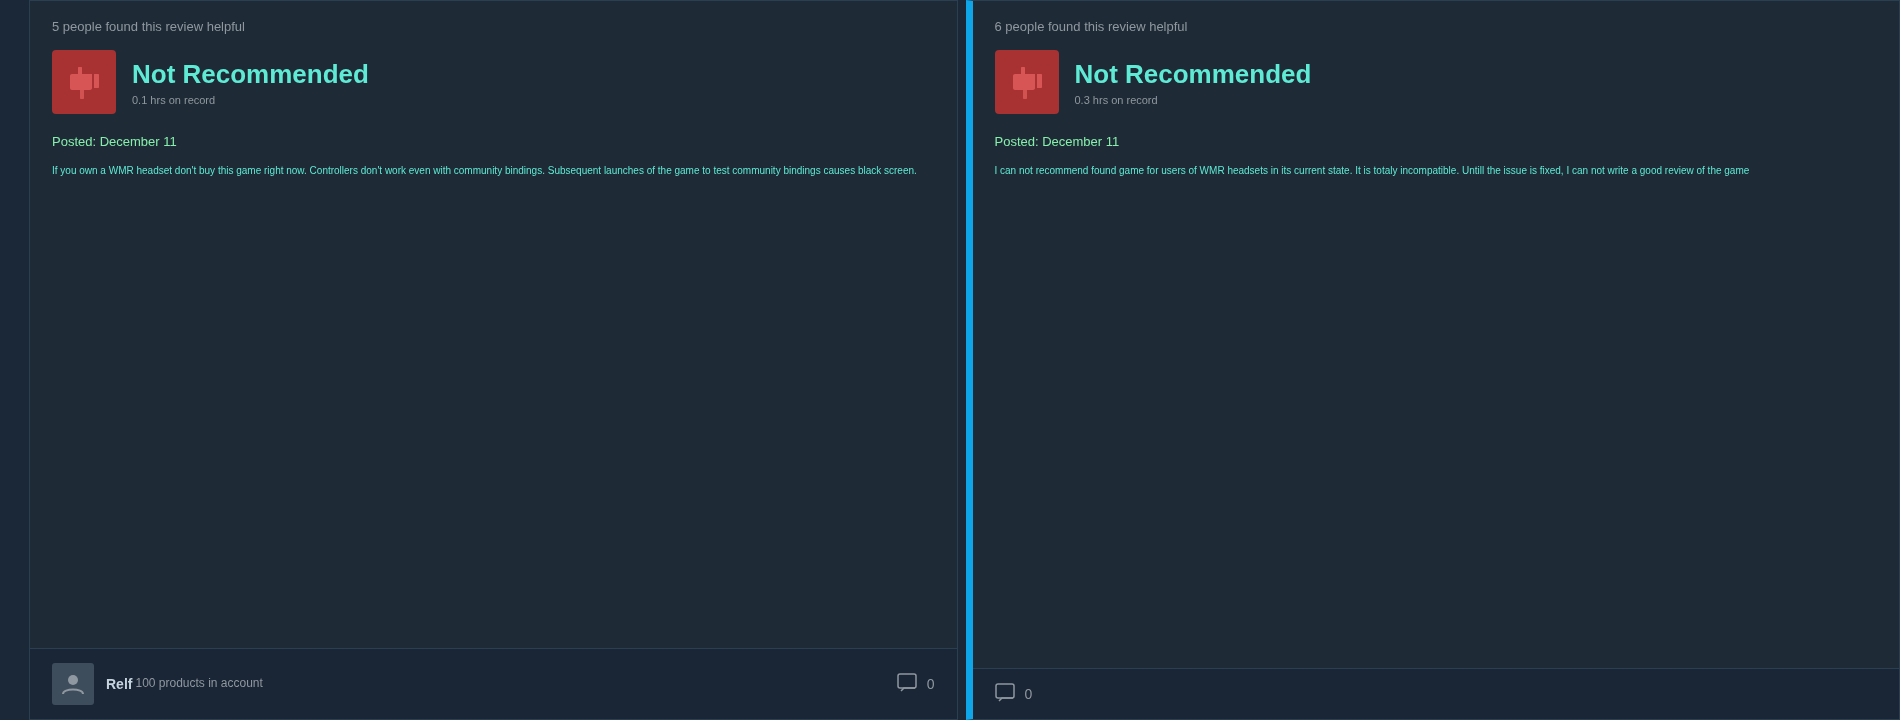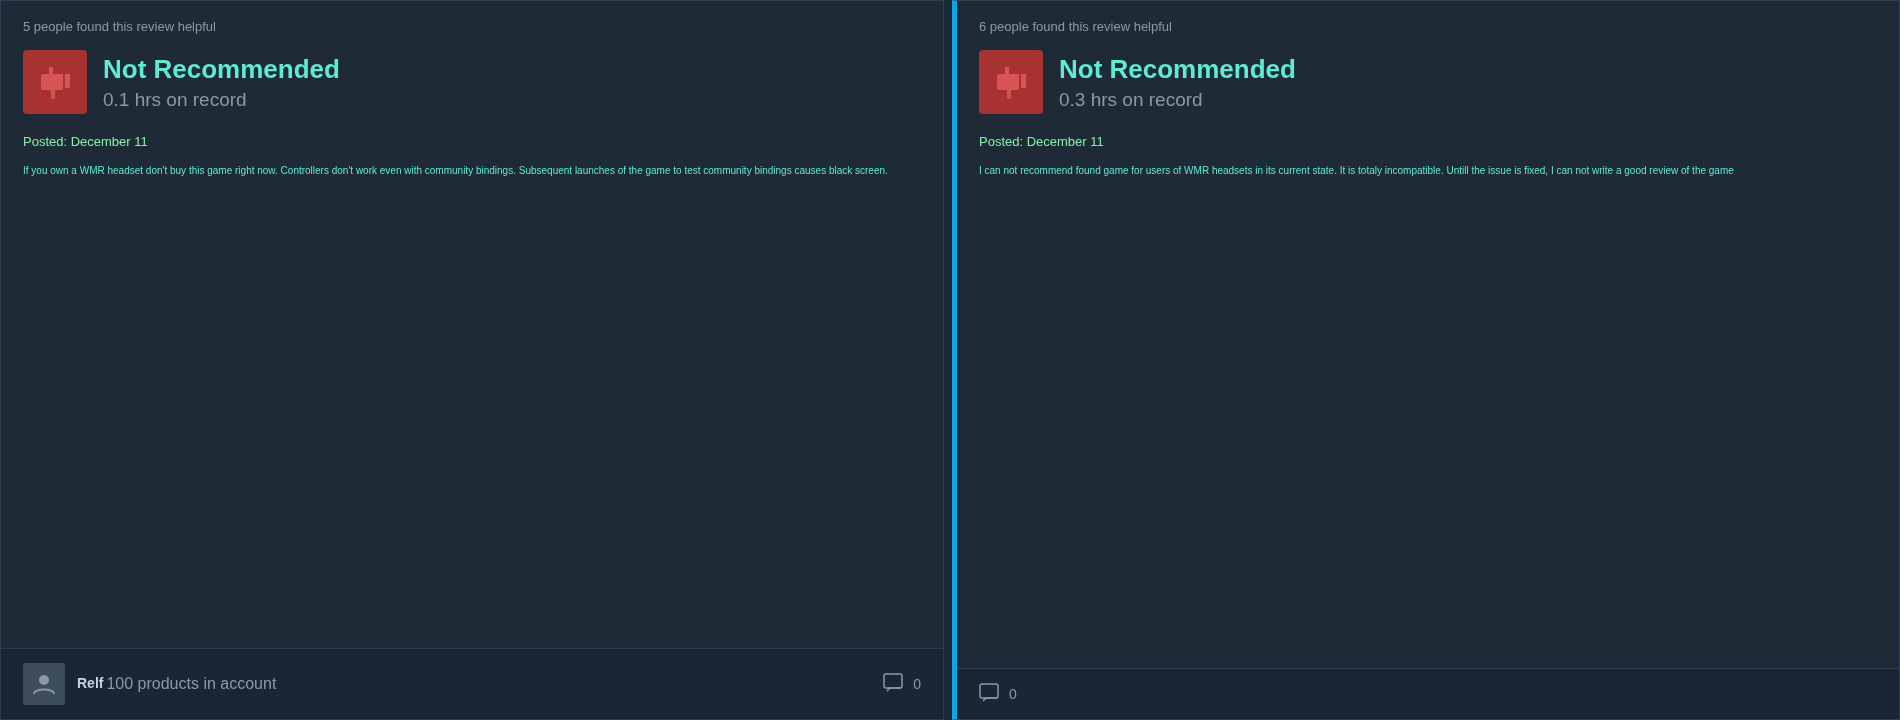--- a/index.html
+++ b/index.html
@@ -12,35 +12,36 @@
       min-height: 720px;
       display: flex;
       align-items: flex-start;
       padding: 0;
     }
 
     .reviews-container {
       display: flex;
       width: 100%;
       gap: 8px;
+      margin-left: 29px;
     }
 
     .review-card {
       background-color: #1e2a35;
       border: 1px solid #2a3f52;
       flex: 1;
       display: flex;
       flex-direction: column;
       padding: 0;
       position: relative;
       min-height: 720px;
     }
 
     .review-card + .review-card {
-      border-left: 5px solid #0ea5e9;
+      border-left: 7px solid #0ea5e9;
     }
 
     .review-top {
       padding: 18px 22px 16px 22px;
       flex: 1;
     }
 
     .helpful-text {
       font-size: 13px;
       color: #8f98a0;
@@ -76,21 +77,21 @@
       gap: 4px;
     }
 
     .recommendation-title {
       font-size: 26px;
       font-weight: bold;
       color: #5eead4;
     }
 
     .hrs-on-record {
-      font-size: 19px;
+      font-size: 11px;
       color: #8f98a0;
     }
 
     .posted-date {
       font-size: 13px;
       color: #86efac;
       margin-bottom: 14px;
     }
 
     .review-text {
@@ -136,21 +137,21 @@
       gap: 3px;
     }
 
     .user-name {
       font-size: 14px;
       color: #c6d4df;
       font-weight: bold;
     }
 
     .user-products {
-      font-size: 16px;
+      font-size: 12px;
       color: #8f98a0;
     }
 
     .comment-count {
       display: flex;
       align-items: center;
       gap: 8px;
       color: #8f98a0;
       font-size: 14px;
     }

